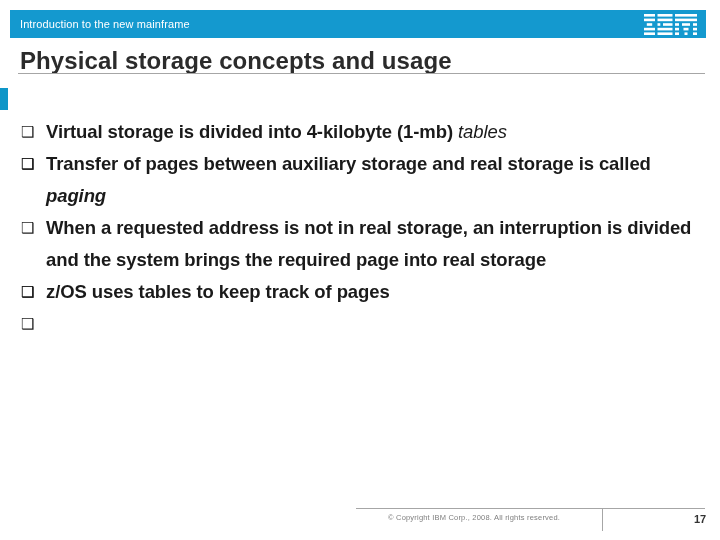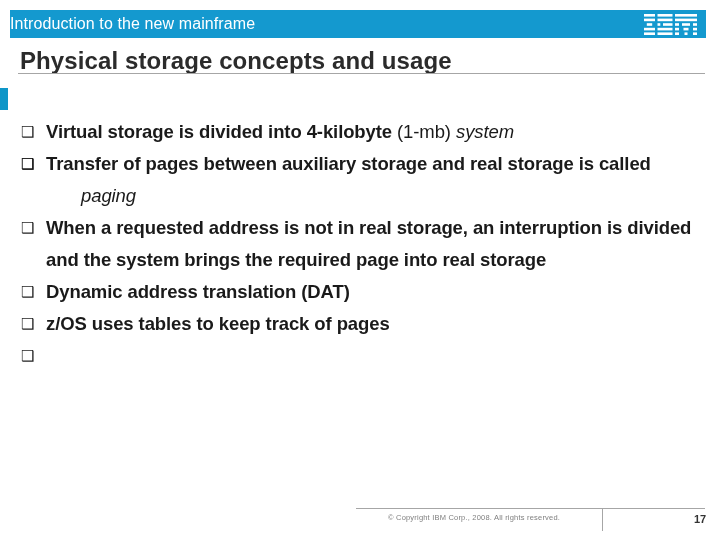--- a/index.html
+++ b/index.html
@@ -23,23 +23,24 @@
     top: 10px;
     width: 696px;
     height: 28px;
     background: #1499cf;
     display: flex;
     align-items: center;
     justify-content: space-between;
   }
   #header-title-text {
     color: #ffffff;
-    font-size: 16px;
+    font-size: 11px;
     font-weight: 400;
     letter-spacing: 0.1px;
+    padding-left: 10px;
     line-height: 1;
     white-space: nowrap;
   }
 
   
   #ibm-logo {
     margin-right: 8px;
     display: block;
   }
 
@@ -92,23 +93,23 @@
   }
   .bullet-marker {
     position: absolute;
     left: 1px;
     top: 0;
     font-size: 15px;
     font-weight: normal;
     line-height: 32px;
     color: #1a1a1a;
   }
-  .txt-regular { font-weight: normal; }
+  .txt-regular { font-weight: bold; }
   .txt-italic  { font-style: italic; font-weight: normal; }
-  .txt-bold-italic { font-style: italic; font-weight: normal; margin-left: 35px; }
+  .txt-bold-italic { font-style: italic; font-weight: bold; }
 
   
   #footer-rule {
     position: absolute;
     left: 356px;
     top: 508px;
     width: 349px;
     height: 1px;
     background: #a6a6a6;
   }
@@ -174,25 +175,25 @@
       <rect x="49" y="18.4" width="4" height="2.6"></rect>
     </g>
   </svg>
 </div>
 
 <div id="slide-title">Physical storage concepts and usage</div>
 <div id="title-rule"></div>
 <div id="accent-block"></div>
 
 <ul id="bullet-list">
-    <li class="bullet-item"><span class="bullet-marker">❑</span><span><span>Virtual storage is divided into 4-kilobyte </span><span class="txt-regular">(1-mb) </span><span class="txt-italic">system</span></span></li>
+    <li class="bullet-item"><span class="bullet-marker">❑</span><span><span>Virtual storage is divided into 4-kilobyte </span><span class="txt-regular">(1-mb) </span><span class="txt-italic">tables</span></span></li>
     <li class="bullet-item"><span class="bullet-marker">❑</span></li>
     <li class="bullet-item"><span class="bullet-marker">❑</span><span><span>Transfer of pages between auxiliary storage and real storage is called </span><span class="txt-bold-italic">paging</span></span></li>
     <li class="bullet-item"><span class="bullet-marker">❑</span><span><span>When a requested address is not in real storage, an interruption is divided and the system brings the required page into real storage</span></span></li>
-    <li class="bullet-item"><span class="bullet-marker">❑</span><span><span>Dynamic address translation (DAT)</span></span></li>
+    <li class="bullet-item"><span class="bullet-marker">❑</span></li>
     <li class="bullet-item"><span class="bullet-marker">❑</span><span><span>z/OS uses tables to keep track of pages</span></span></li>
     <li class="bullet-item"><span class="bullet-marker">❑</span></li>
   </ul>
 
 <div id="footer-rule"></div>
 <div id="footer-divider"></div>
 <div id="footer-copyright">© Copyright IBM Corp., 2008. All rights reserved.</div>
 <div id="page-number">17</div>
 
 </body></html>

